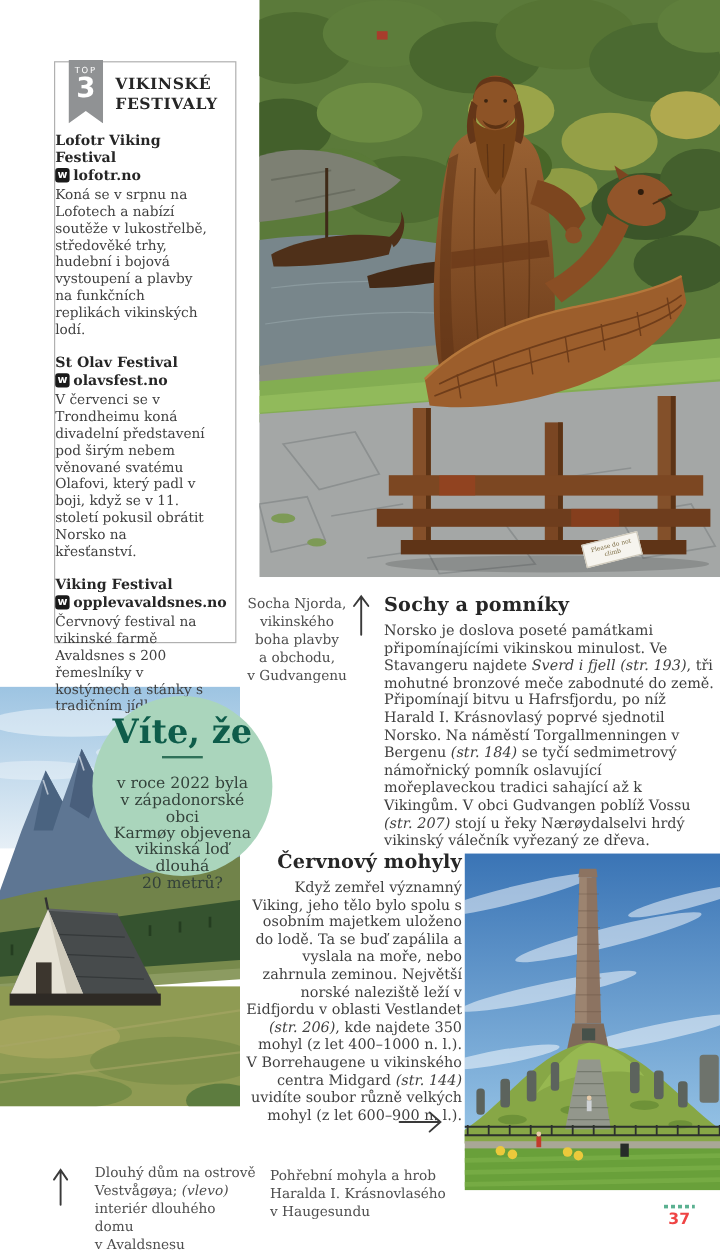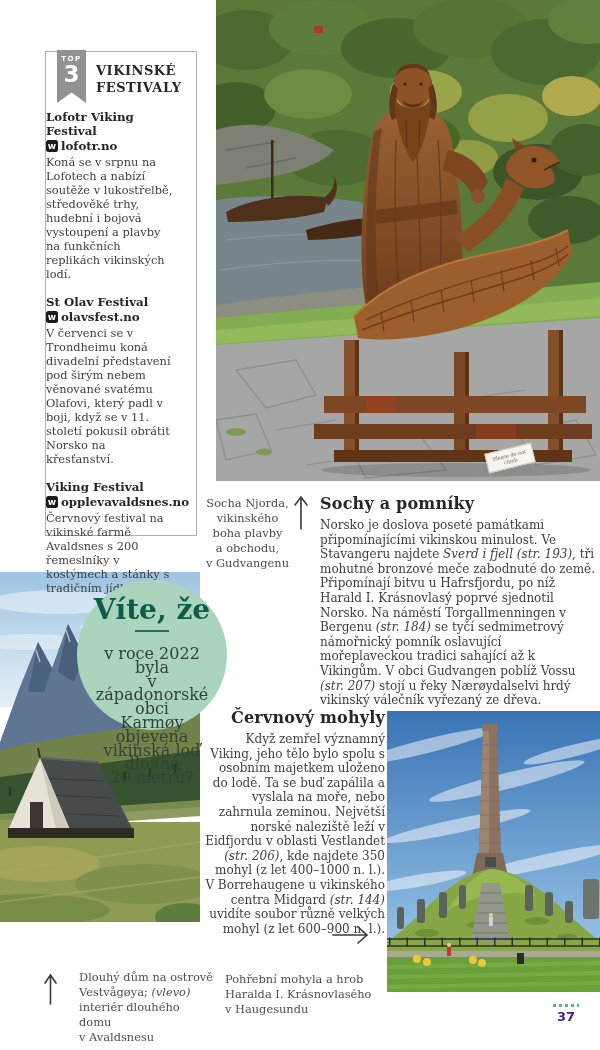--- a/index.html
+++ b/index.html
@@ -13,21 +13,21 @@
   .main-photo{left:216px;top:0;width:384px;height:481px}
   .longhouse-photo{left:0;top:572px;width:200px;height:350px}
   .monument-photo{left:387px;top:711px;width:213px;height:281px}
   .sign{position:absolute;left:270px;top:448px;width:48px;background:#f6f4ee;border:1px solid #cfc9ba;
         transform:rotate(-14deg);font-size:5px;line-height:6px;color:#7a6a40;text-align:center;padding:3px 2px}
 
   
   .sidebar-box{position:absolute;left:45px;top:51px;width:152px;height:485px;border:1.5px solid #b0b0b0;background:#fff;z-index:2}
   .ribbon{position:absolute;left:11px;top:-2px;width:29px;height:53px;background:#909294;color:#fff;text-align:center;
           clip-path:polygon(0 0,100% 0,100% 100%,50% 80%,0 100%);font-family:"DejaVu Sans",sans-serif}
-  .ribbon-top{font-size:7px;font-weight:bold;letter-spacing:1.5px;padding-top:5px}
+  .ribbon-top{font-size:7px;font-weight:normal;letter-spacing:1.5px;padding-top:5px}
   .ribbon-num{font-size:23px;font-weight:bold;line-height:22px}
   .sidebar-title{position:absolute;left:50px;top:11px;width:100px;font-weight:bold;font-size:13px;line-height:16.5px;
                  letter-spacing:.5px;color:#262626;white-space:pre-line}
   .sidebar-content{position:absolute;left:0;top:58px;width:128px;font-size:11.4px;line-height:14px;color:#3f3f3f}
   .fest{margin-bottom:14px}
   .fest-name{font-weight:bold;font-size:11.8px;color:#262626}
   .fest-url{display:flex;align-items:center;gap:3px;font-weight:bold;font-size:11.8px;color:#262626;margin:1px 0 2px}
   .w-icon{width:12px;height:12px;min-width:12px;background:#1a1a1a;border-radius:2.5px;color:#fff;
           font-family:"DejaVu Sans",sans-serif;font-weight:bold;font-size:9px;line-height:12px;text-align:center}
 
@@ -46,27 +46,27 @@
   .sec1-title{left:320px;top:494px}
   .sec1-body{left:320px;top:518px;width:277px}
   .sec2-title{left:205px;top:708px;width:180px;text-align:right}
   .sec2-body{left:205px;top:732px;width:180px;text-align:right}
 
   
   .fact-circle{position:absolute;left:77px;top:580px;width:150px;height:150px;border-radius:50%;
                background:#aad5bc;z-index:4;text-align:center;padding-top:13px}
   .fact-title{font-weight:bold;font-size:28px;color:#0e5c4a}
   .fact-divider{width:34px;height:2px;background:#2f7058;margin:4px auto 5px}
-  .fact-body{font-size:16px;line-height:13.8px;color:#33413a;white-space:pre-line;margin:15px auto;width:126px}
+  .fact-body{font-size:13px;line-height:13.8px;color:#33413a;white-space:pre-line;margin:15px auto;width:126px}
 
   
   .footer-rule{position:absolute;left:553px;top:1004px;width:26px;height:2.5px;
                background:repeating-linear-gradient(90deg,#5bb191 0 3.5px,transparent 3.5px 6px)}
   .page-num{position:absolute;left:551px;top:1009px;width:30px;text-align:center;
-            font-family:"DejaVu Sans",sans-serif;font-weight:bold;font-size:13px;color:#4c1d95}
+            font-family:"DejaVu Sans",sans-serif;font-weight:bold;font-size:13px;color:#ef4444}
 </style>
 </head>
 <body>
 
 <div class="page">
 
   <div class="photo main-photo">
     <svg viewBox="0 0 384 481" width="384" height="481" preserveAspectRatio="none">
       <defs>
         <linearGradient id="wg" x1="0" y1="0" x2="0" y2="1">

